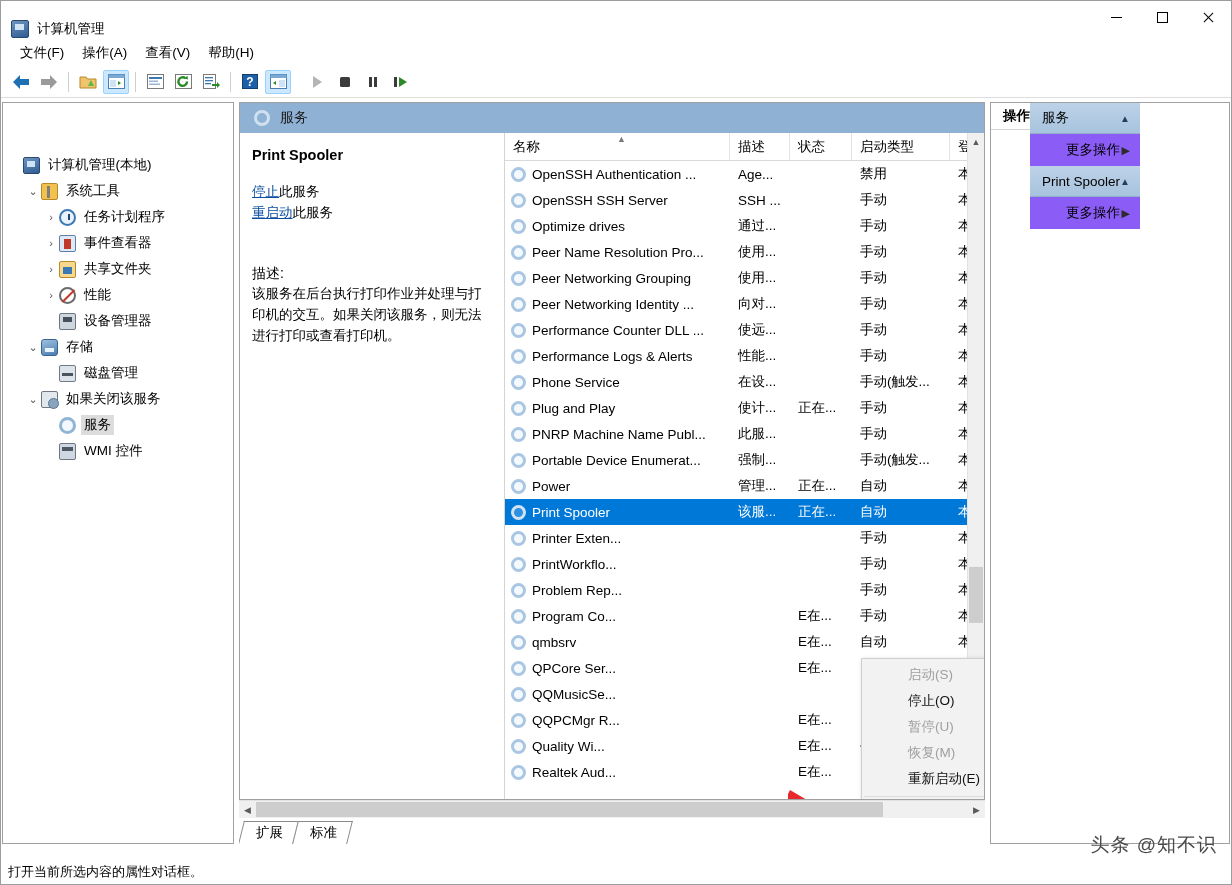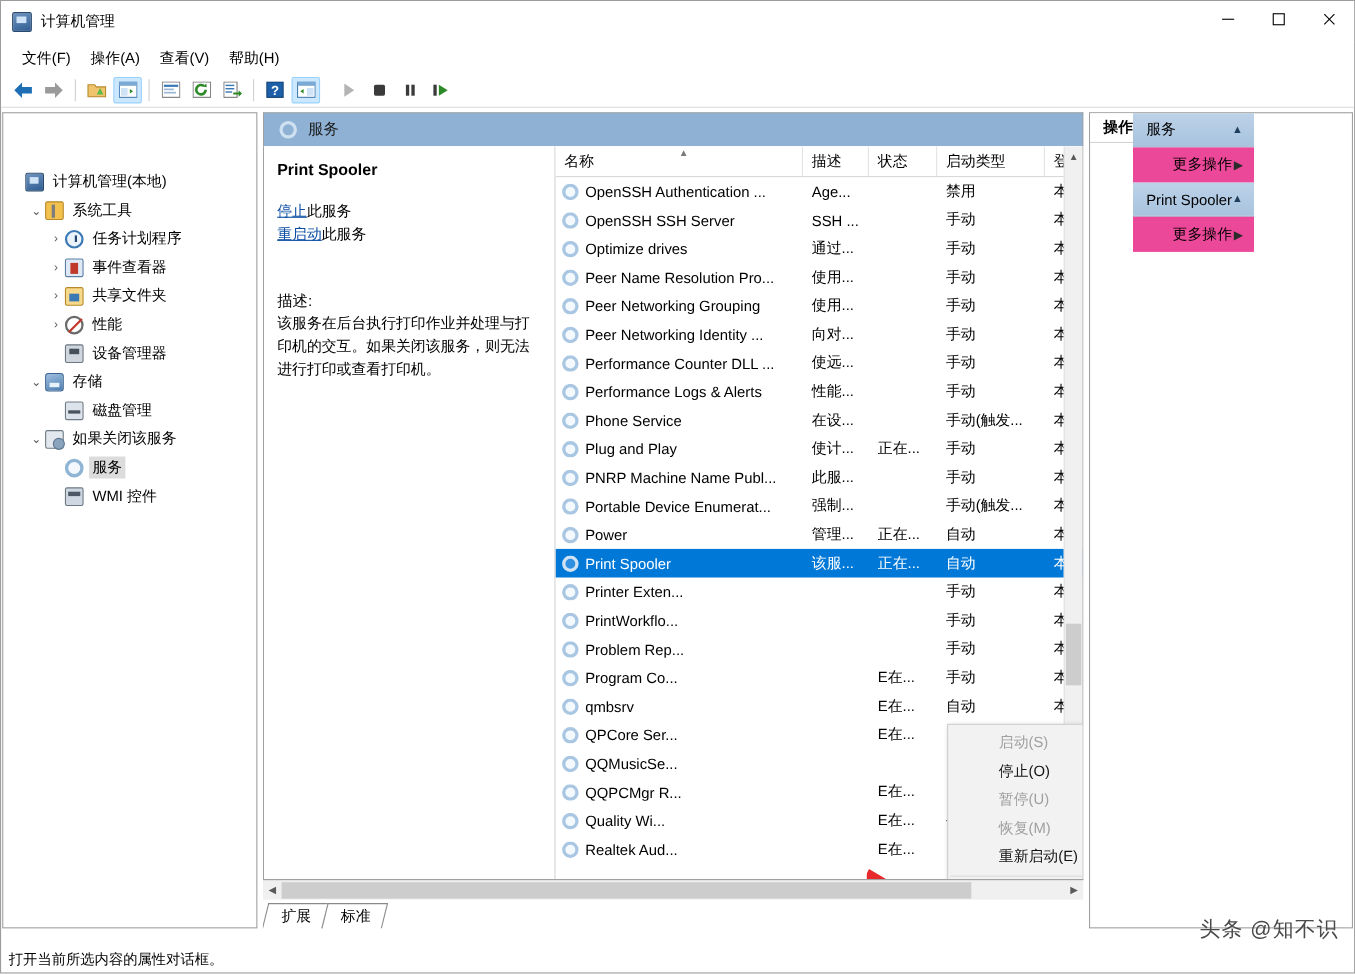--- a/index.html
+++ b/index.html
@@ -7,21 +7,21 @@
     width:1232px;height:885px;
     background:#ffffff;
     font-family:"Liberation Sans","DejaVu Sans",sans-serif;
     font-size:13px;color:#000;
     overflow:hidden;
     -webkit-font-smoothing:antialiased;
   }
   .app{position:relative;width:1232px;height:885px;border:1px solid #9c9c9c;box-sizing:border-box;background:#fff;}
 
   
-  .titlebar{height:37px;display:flex;align-items:center;background:#fff;border-bottom:1px solid #fff;}
+  .titlebar{height:37px;display:flex;align-items:flex-end;background:#fff;border-bottom:1px solid #fff;}
   .title-icon{width:18px;height:18px;margin-left:10px;margin-right:8px;position:relative;flex:0 0 auto;}
   .title-text{font-size:13.5px;color:#000;flex:1 1 auto;}
   .winbtns{display:flex;height:37px;}
   .winbtn{width:46px;height:32px;display:flex;align-items:center;justify-content:center;}
   .glyph-min{width:11px;height:1px;background:#000;}
   .glyph-max{width:11px;height:11px;border:1px solid #000;box-sizing:border-box;}
   .glyph-close{position:relative;width:12px;height:12px;}
   .glyph-close:before,.glyph-close:after{content:"";position:absolute;left:0;top:5.5px;width:13px;height:1px;background:#000;}
   .glyph-close:before{transform:rotate(45deg);}
   .glyph-close:after{transform:rotate(-45deg);}
@@ -118,21 +118,21 @@
        transform:skewX(-14deg);margin-right:-1px;}
   .tab span{display:inline-block;transform:skewX(14deg);}
   .tab.active{background:#fff;}
 
   
   .act-title{height:26px;display:flex;align-items:center;padding-left:12px;font-weight:bold;font-size:13.5px;background:#fff;border-bottom:1px solid #d4d4d4;}
   .act-group{height:30px;display:flex;align-items:center;padding:0 10px 0 12px;
              background:linear-gradient(180deg,#bcd2e8 0%,#a8c3de 100%);border-bottom:1px solid #92afc9;font-size:13.5px;}
   .act-group .gname{flex:1 1 auto;}
   .act-group .caret{font-size:10px;color:#1f3d5c;}
-  .act-item{height:32px;display:flex;align-items:center;padding:0 10px 0 36px;font-size:13.5px;background:#ec4899;}
+  .act-item{height:32px;display:flex;align-items:center;padding:0 10px 0 36px;font-size:13.5px;background:#8b5cf6;}
   .act-item .iname{flex:1 1 auto;}
   .act-item .arrow{font-size:11px;color:#2b2b2b;}
 
   
   .statusbar{position:absolute;left:1px;right:1px;bottom:1px;height:22px;display:flex;align-items:center;
              padding-left:6px;font-size:13px;background:#fff;}
 
   
   .ctxmenu{position:absolute;left:621px;top:525px;width:190px;background:#f2f2f2;border:1px solid #cfcfcf;
            box-shadow:2px 2px 5px rgba(0,0,0,.25);padding:3px 0 3px 0;z-index:40;}

